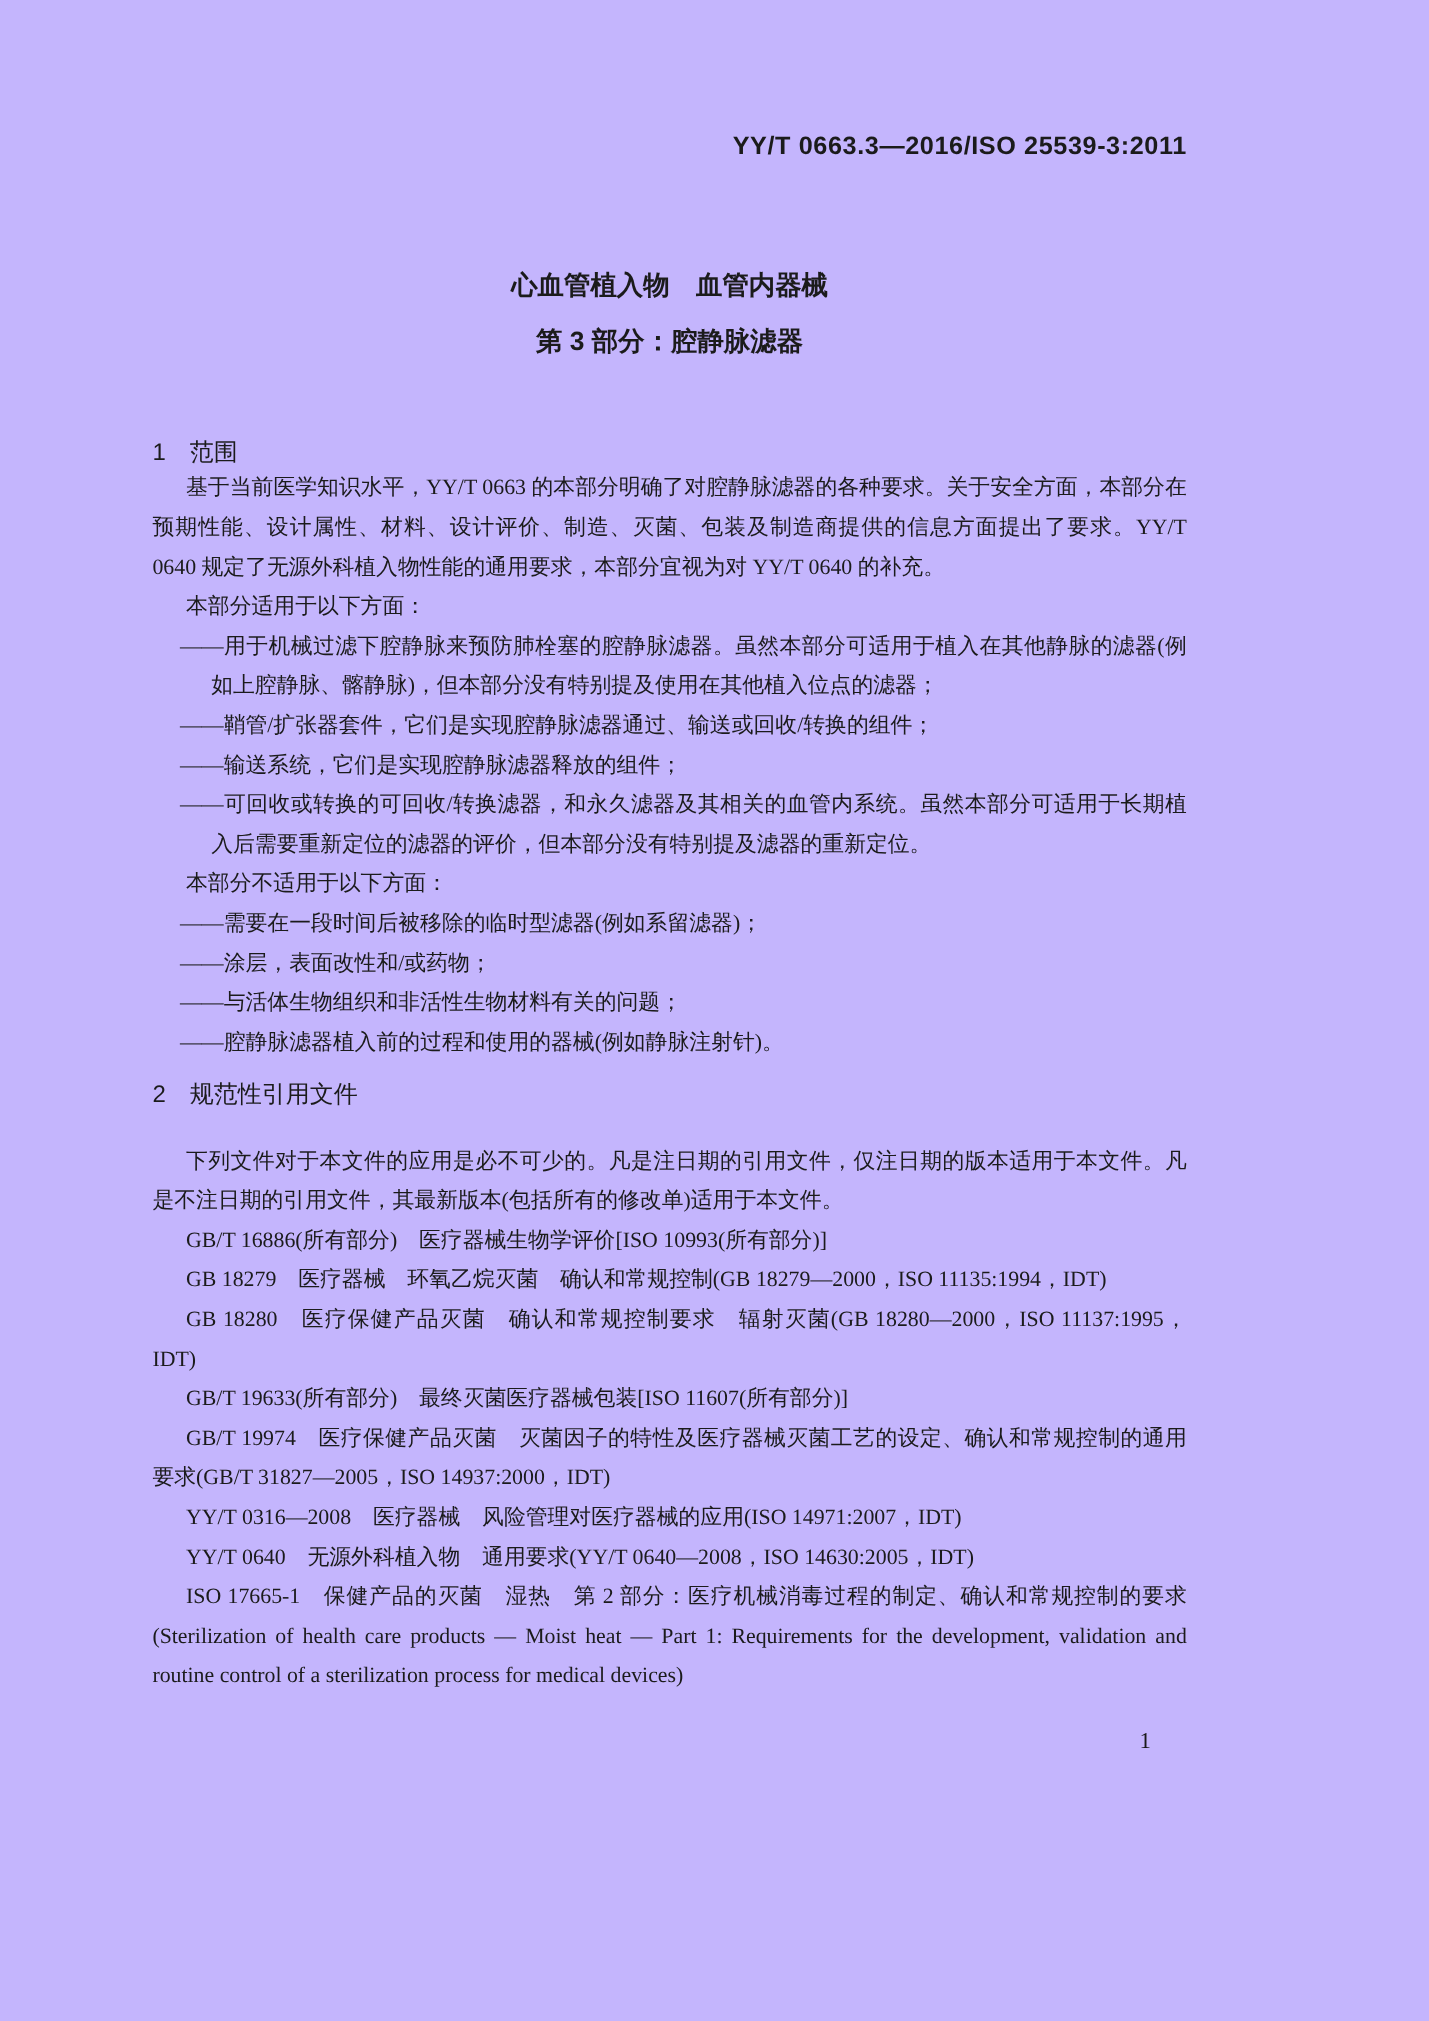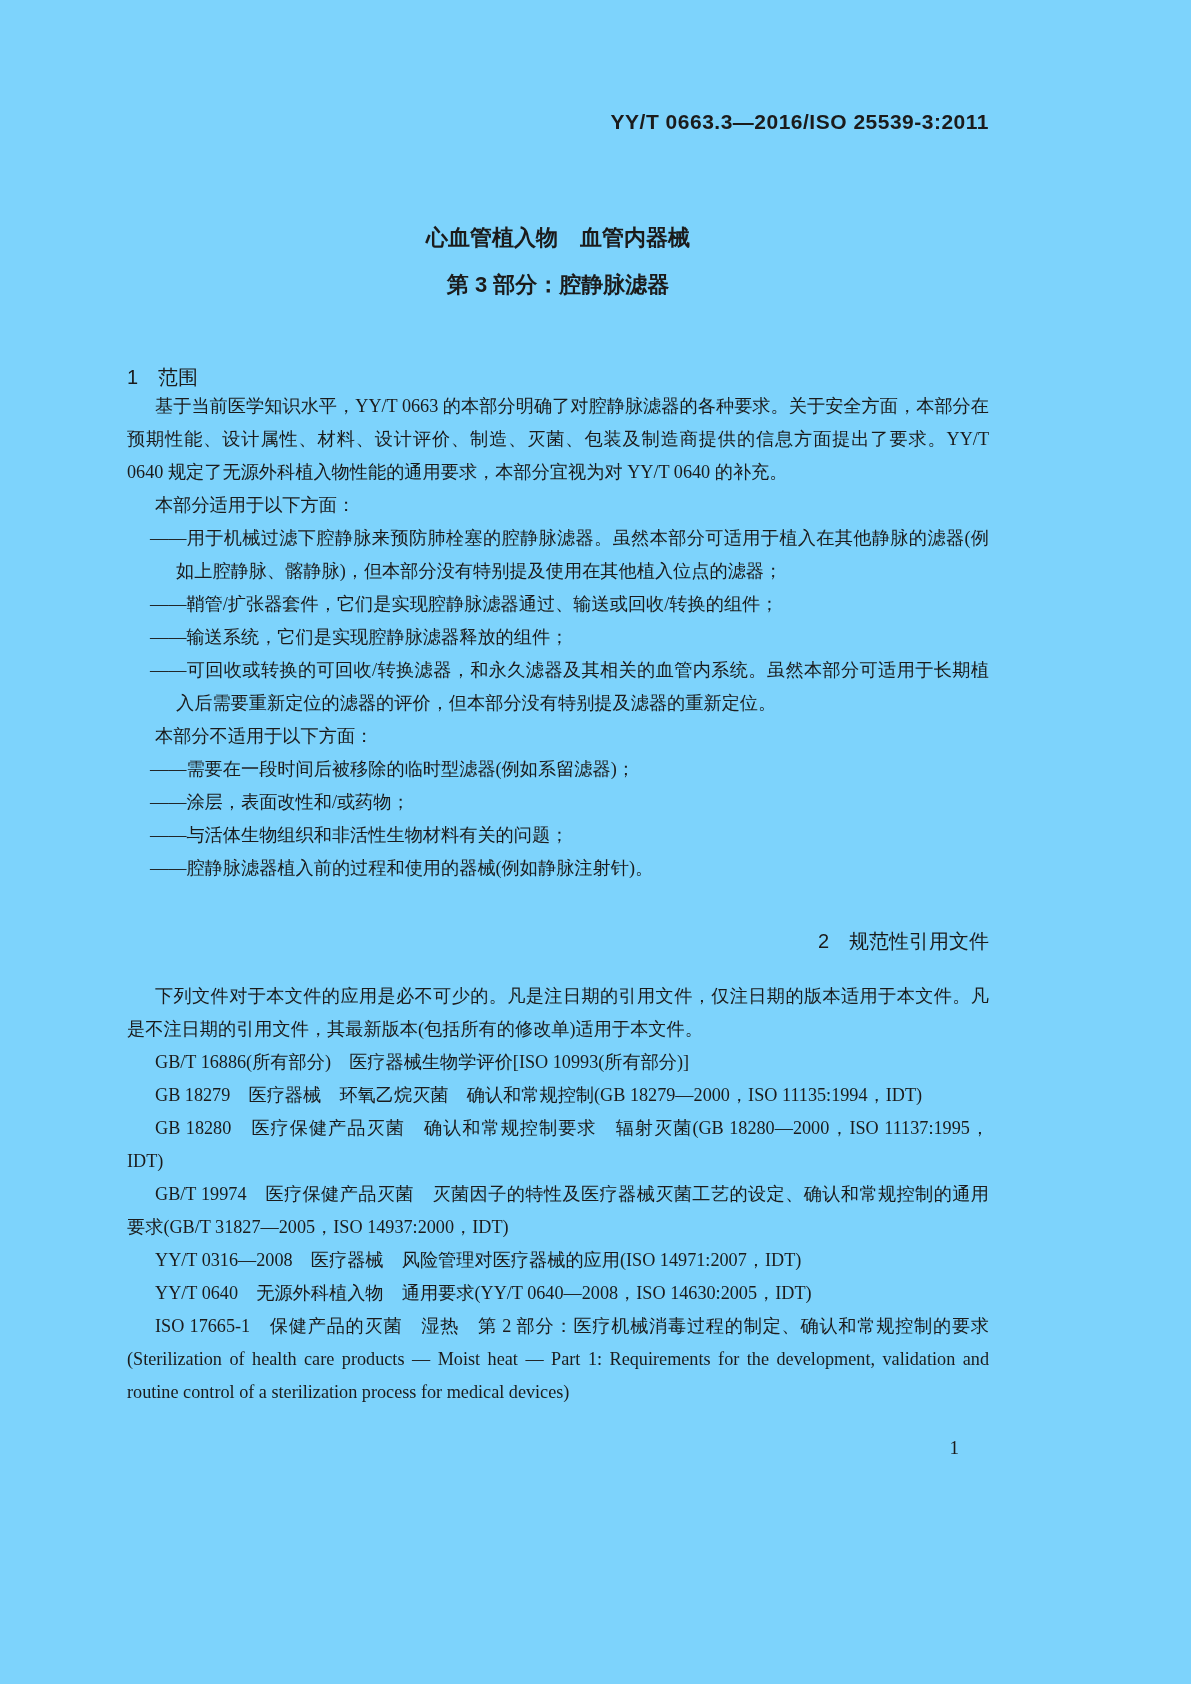--- a/index.html
+++ b/index.html
@@ -1,20 +1,20 @@
 <!DOCTYPE html>
 <html><head>
 <meta charset="utf-8">
 <style>
   html, body { margin: 0; padding: 0; background: #ffffff; }
   .page {
     position: relative;
     width: 1191px;
     height: 1684px;
-    background: #7dd3fc;
+    background: #c4b5fd;
     box-sizing: border-box;
     padding: 0 202px 0 127px;
     color: #1b1b1b;
     font-family: "Liberation Serif", "DejaVu Serif", serif;
     font-size: 18.2px;
     overflow: hidden;
   }
   .std-code {
     margin-top: 108px;
     text-align: right;
@@ -33,21 +33,21 @@
     line-height: 47px;
   }
   .sec-heading {
     font-family: "Liberation Sans", "DejaVu Sans", sans-serif;
     font-weight: 400;
     font-size: 20px;
     line-height: 26px;
     margin: 0;
   }
   .sec1-heading { margin-top: 56px; }
-  .sec2-heading { margin-top: 43px; text-align: right; }
+  .sec2-heading { margin-top: 14px; }
   .body-block { }
   .body-block-2 { margin-top: 26px; }
   p, .line {
     margin: 0;
     line-height: 33px;
     text-align: justify;
   }
   .indent { text-indent: 28px; }
   .dash-item {
     padding-left: 49px;
@@ -89,20 +89,21 @@
     <p class="dash-item">——腔静脉滤器植入前的过程和使用的器械(例如静脉注射针)。</p>
   </div>
 
   <h2 class="sec-heading sec2-heading">2　规范性引用文件</h2>
 
   <div class="body-block-2">
     <p class="indent">下列文件对于本文件的应用是必不可少的。凡是注日期的引用文件，仅注日期的版本适用于本文件。凡是不注日期的引用文件，其最新版本(包括所有的修改单)适用于本文件。</p>
     <p class="indent">GB/T 16886(所有部分)　医疗器械生物学评价[ISO 10993(所有部分)]</p>
     <p class="indent">GB 18279　医疗器械　环氧乙烷灭菌　确认和常规控制(GB 18279—2000，ISO 11135:1994，IDT)</p>
     <p class="indent">GB 18280　医疗保健产品灭菌　确认和常规控制要求　辐射灭菌(GB 18280—2000，ISO 11137:1995，IDT)</p>
+    <p class="indent">GB/T 19633(所有部分)　最终灭菌医疗器械包装[ISO 11607(所有部分)]</p>
     <p class="indent">GB/T 19974　医疗保健产品灭菌　灭菌因子的特性及医疗器械灭菌工艺的设定、确认和常规控制的通用要求(GB/T 31827—2005，ISO 14937:2000，IDT)</p>
     <p class="indent">YY/T 0316—2008　医疗器械　风险管理对医疗器械的应用(ISO 14971:2007，IDT)</p>
     <p class="indent">YY/T 0640　无源外科植入物　通用要求(YY/T 0640—2008，ISO 14630:2005，IDT)</p>
     <p class="indent">ISO 17665-1　保健产品的灭菌　湿热　第 2 部分：医疗机械消毒过程的制定、确认和常规控制的要求(Sterilization of health care products — Moist heat — Part 1: Requirements for the development, validation and routine control of a sterilization process for medical devices)</p>
   </div>
 
   <div class="page-number">1</div>
 
 </div>
 

